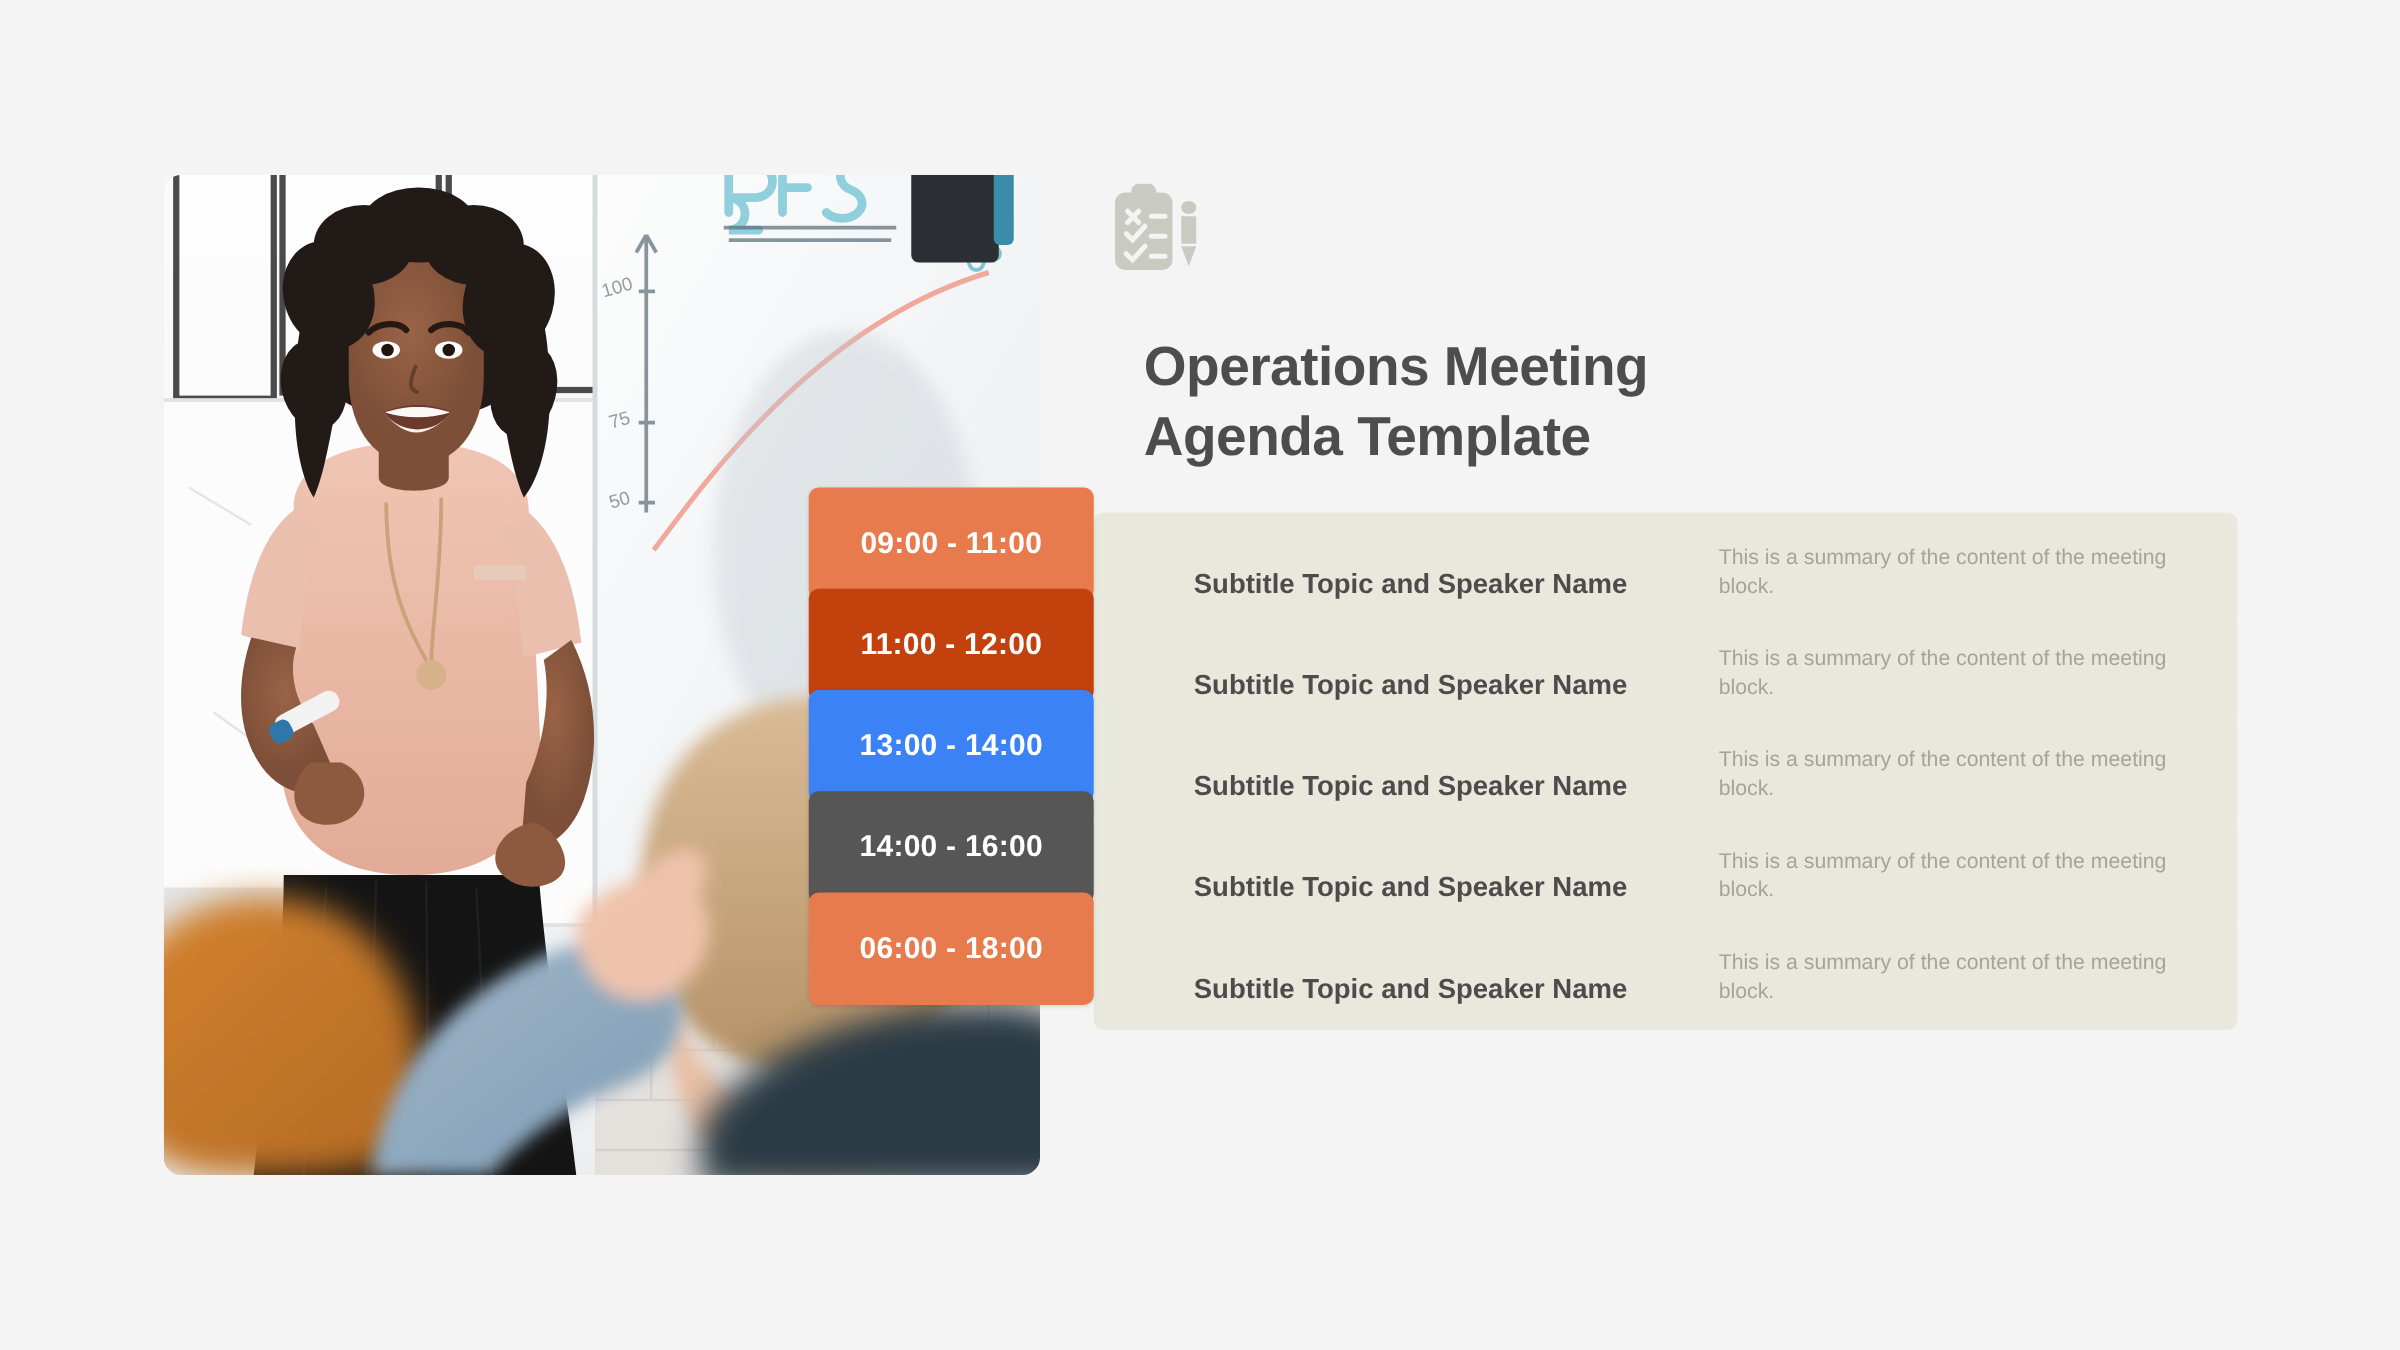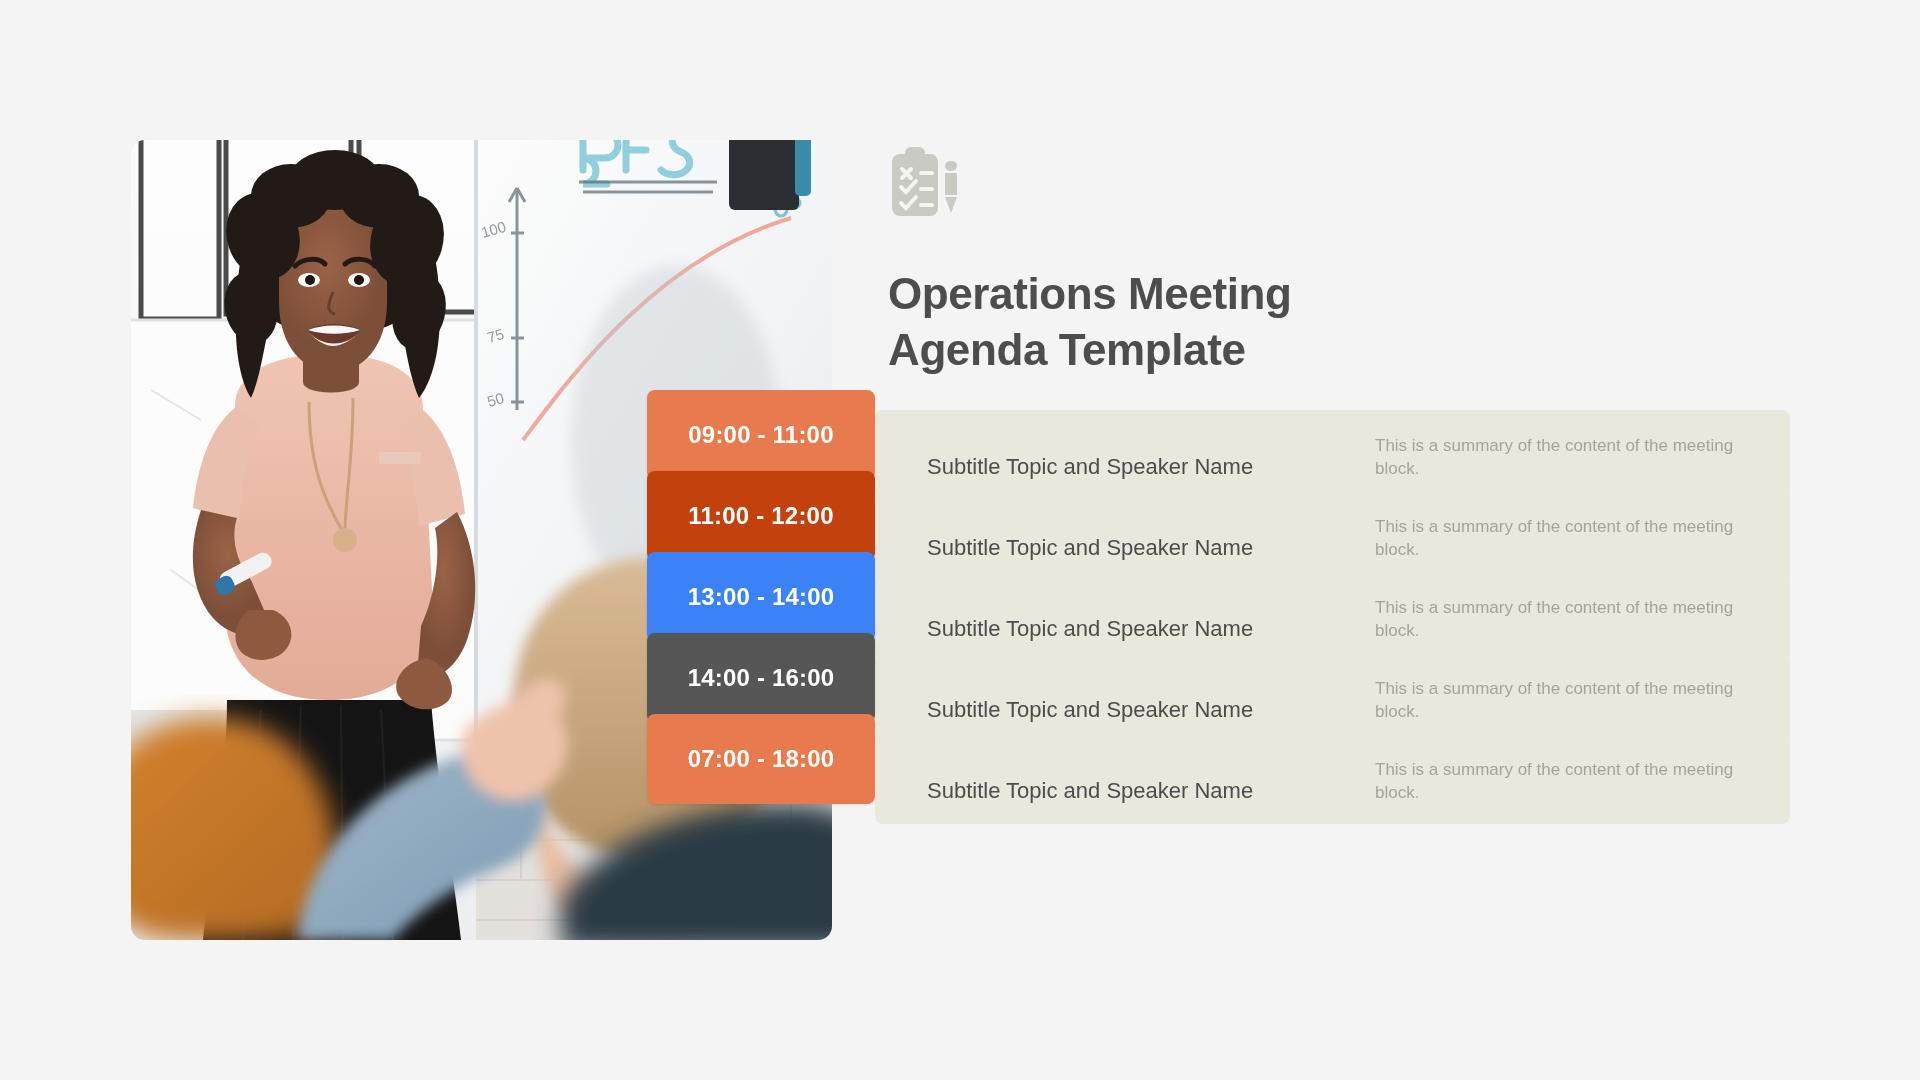--- a/index.html
+++ b/index.html
@@ -48,20 +48,21 @@
   .agenda-icon svg { display: block; width: 100%; height: 100%; }
 
   .page-title {
     margin-top: 42px;
     font-size: 44px;
     line-height: 56px;
     font-weight: bold;
     color: #4d4d4d;
     letter-spacing: -0.4px;
     max-width: 430px;
+    margin-left: 27px;
   }
 
   
   .agenda-list {
     position: absolute;
     left: 603px;
     top: 410px;
     width: 1187px;
   }
 
@@ -100,23 +101,23 @@
     letter-spacing: 0.2px;
     box-shadow: 0 1px 3px rgba(0,0,0,0.10);
   }
 
   .row-topic {
     position: relative;
     z-index: 2;
     display: flex;
     align-items: center;
     width: 500px;
-    padding-left: 52px;
+    padding-left: 80px;
     font-size: 22px;
-    font-weight: normal;
+    font-weight: bold;
     color: #4c4c4c;
   }
 
   .row-summary {
     position: relative;
     z-index: 2;
     display: flex;
     align-items: center;
     flex: 1;
     padding-right: 20px;
@@ -350,19 +351,19 @@
         <div class="row-summary">This is a summary of the content of the meeting block.</div>
       </div>
       <div class="agenda-row">
         <div class="row-bg" style="background: rgb(233, 232, 221);"></div>
         <div class="time-chip" style="background: rgb(86, 86, 86);">14:00 - 16:00</div>
         <div class="row-topic">Subtitle Topic and Speaker Name</div>
         <div class="row-summary">This is a summary of the content of the meeting block.</div>
       </div>
       <div class="agenda-row">
         <div class="row-bg" style="background: rgb(233, 232, 221);"></div>
-        <div class="time-chip" style="background: rgb(232, 123, 77);">07:00 - 18:00</div>
+        <div class="time-chip" style="background: rgb(232, 123, 77);">06:00 - 18:00</div>
         <div class="row-topic">Subtitle Topic and Speaker Name</div>
         <div class="row-summary">This is a summary of the content of the meeting block.</div>
       </div>
     </div>
 
 </div>
 
 </body></html>

